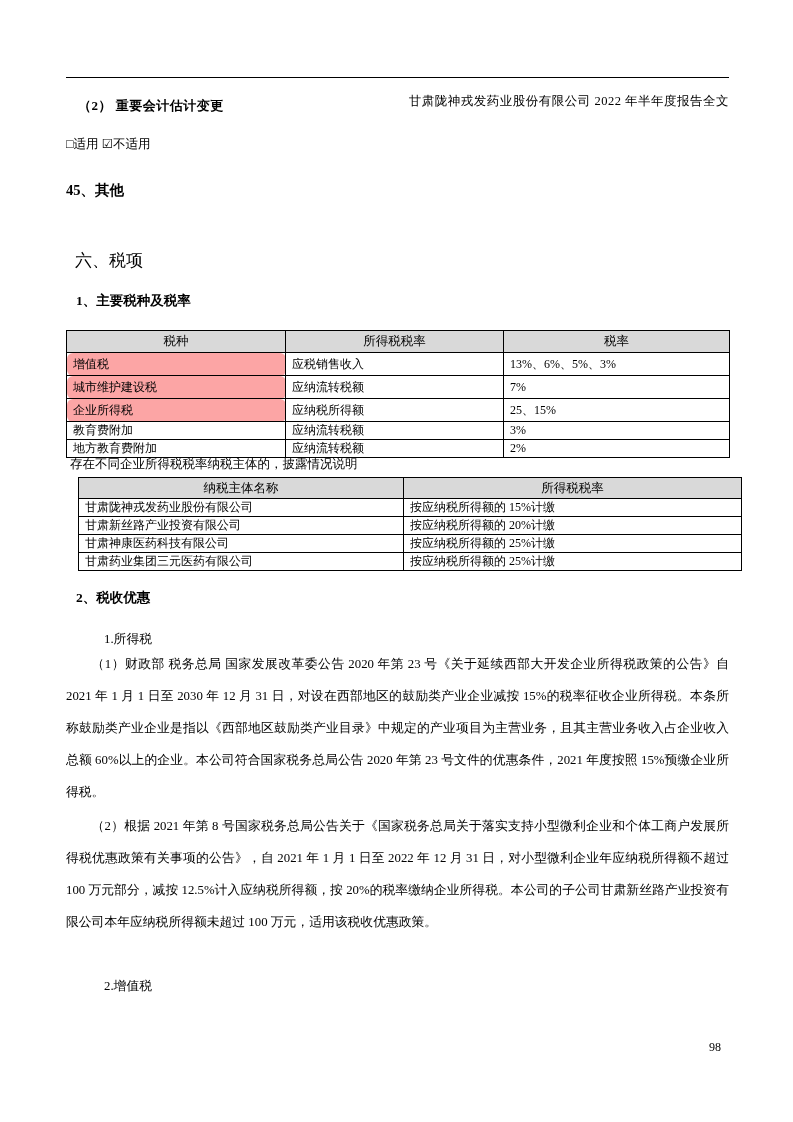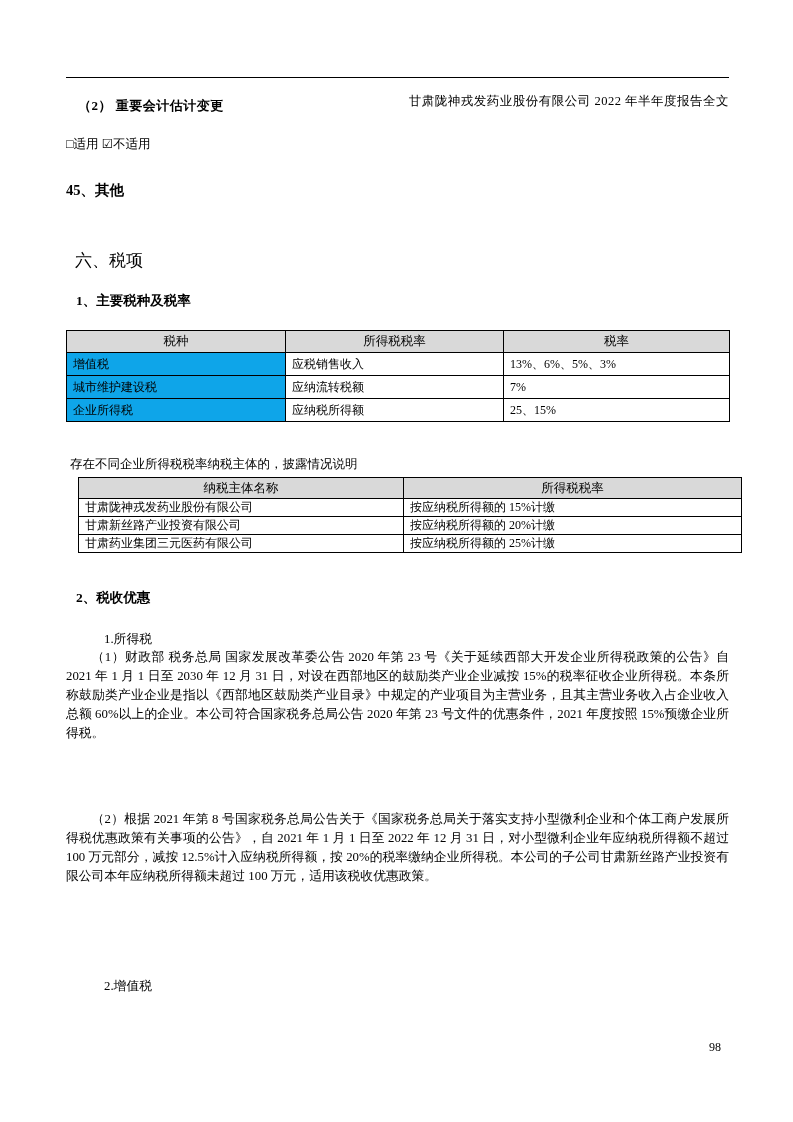--- a/index.html
+++ b/index.html
@@ -81,21 +81,21 @@
     overflow: hidden;
     white-space: nowrap;
   }
   table.doc-table th {
     background: #d9d9d9;
     text-align: center;
     font-size: 12.5px;
   }
   .tax-table-wrap { left: 66px; top: 330px; }
   .entity-table-wrap { left: 66px; top: 477px; padding-left: 12px; }
-  td.shaded { background: #0ea5e9; }
+  td.shaded { background: #fca5a5; border-radius: 6px; }
   tr.tall { height: 23px; }
   tr.short { height: 17px; }
   tr.head1 { height: 22px; }
   tr.head2 { height: 21px; }
 
   .note-line {
     left: 70px;
     top: 456px;
     font-size: 12.5px;
   }
@@ -108,21 +108,21 @@
   }
   .h-income-tax {
     left: 104px;
     top: 631px;
     font-size: 12.8px;
   }
   .para {
     left: 66px;
     width: 663px;
     font-size: 12.8px;
-    line-height: 19px;
+    line-height: 32px;
     text-align: justify;
     text-justify: inter-character;
     text-indent: 2em;
   }
   .para1 { top: 648px; }
   .para2 { top: 810px; }
   .h-vat {
     left: 104px;
     top: 978px;
     font-size: 12.8px;
@@ -172,20 +172,30 @@
       <tr class="tall">
         <td class="shaded">城市维护建设税</td>
         <td>应纳流转税额</td>
         <td>7%</td>
       </tr>
       <tr class="tall">
         <td class="shaded">企业所得税</td>
         <td>应纳税所得额</td>
         <td>25、15%</td>
       </tr>
+      <tr class="short">
+        <td>教育费附加</td>
+        <td>应纳流转税额</td>
+        <td>3%</td>
+      </tr>
+      <tr class="short">
+        <td>地方教育费附加</td>
+        <td>应纳流转税额</td>
+        <td>2%</td>
+      </tr>
     </tbody>
       </table>
   </div>
 
   <div class="abs note-line">存在不同企业所得税税率纳税主体的，披露情况说明</div>
 
   <div class="abs entity-table-wrap">
     <table class="doc-table">
       <colgroup>
           <col style="width:325px">
@@ -198,20 +208,24 @@
       </tr>
       <tr class="short">
         <td>甘肃陇神戎发药业股份有限公司</td>
         <td>按应纳税所得额的 15%计缴</td>
       </tr>
       <tr class="short">
         <td>甘肃新丝路产业投资有限公司</td>
         <td>按应纳税所得额的 20%计缴</td>
       </tr>
       <tr class="short">
+        <td>甘肃神康医药科技有限公司</td>
+        <td>按应纳税所得额的 25%计缴</td>
+      </tr>
+      <tr class="short">
         <td>甘肃药业集团三元医药有限公司</td>
         <td>按应纳税所得额的 25%计缴</td>
       </tr>
     </tbody>
       </table>
   </div>
 
   <div class="abs h-sub2">2、税收优惠</div>
   <div class="abs h-income-tax">1.所得税</div>
 

